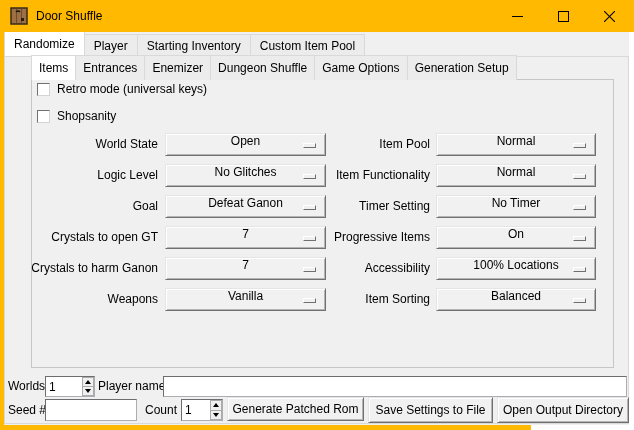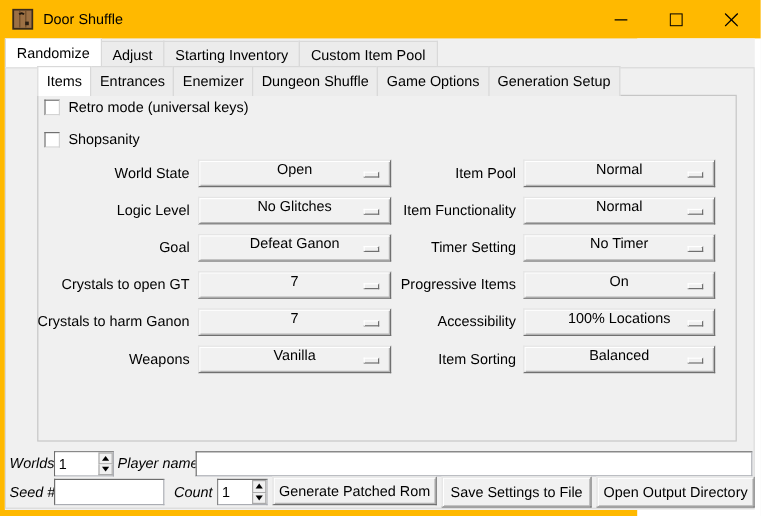--- a/index.html
+++ b/index.html
@@ -67,21 +67,21 @@
     display:flex; align-items:flex-start; justify-content:center;
   }
   .dropdown.left  { left:161px; width:161px; }
   .dropdown.right { left:432px; width:160px; }
   .dd-indicator {
     position:absolute; right:9px; top:9px; width:13px; height:5px;
     background:#f0f0f0; border:1px solid; border-color:#ffffff #6f6f6f #6f6f6f #ffffff;
   }
 
   
-  .flabel { position:absolute; z-index:5; line-height:21px;font-style:italic; }
+  .flabel { position:absolute; z-index:5; line-height:21px; }
   .entry {
     position:absolute; z-index:5; background:#fff; font:12px "Liberation Sans",sans-serif;
     border:1px solid; border-color:#6d6d6d #abadb3 #abadb3 #6d6d6d; padding:0 3px; outline:none;
   }
   .spin { position:absolute; z-index:5; background:#fff;
     border:1px solid; border-color:#6d6d6d #abadb3 #abadb3 #6d6d6d; }
   .spin input { position:absolute; left:0; top:0; width:calc(100% - 12px); height:100%;
     border:none; outline:none; padding:0 3px; font:12px "Liberation Sans",sans-serif; }
   .spin-btns { position:absolute; right:0; top:0; width:12px; height:100%; display:flex; flex-direction:column; }
   .spin-btn { flex:1; background:#f0f0f0; border:1px solid #ababab; display:flex; align-items:center; justify-content:center; }
@@ -130,21 +130,21 @@
   <div class="content">
 
     <div class="outer-pane"></div>
     <div class="sub-pane"></div>
 
     <div class="tabrow outer">
       <div class="tab active">
           <span>Randomize</span>
         </div>
       <div class="tab">
-          <span>Adjust</span>
+          <span>Player</span>
         </div>
       <div class="tab">
           <span>Starting Inventory</span>
         </div>
       <div class="tab">
           <span>Custom Item Pool</span>
         </div>
     </div>
 
     <div class="tabrow sub">

